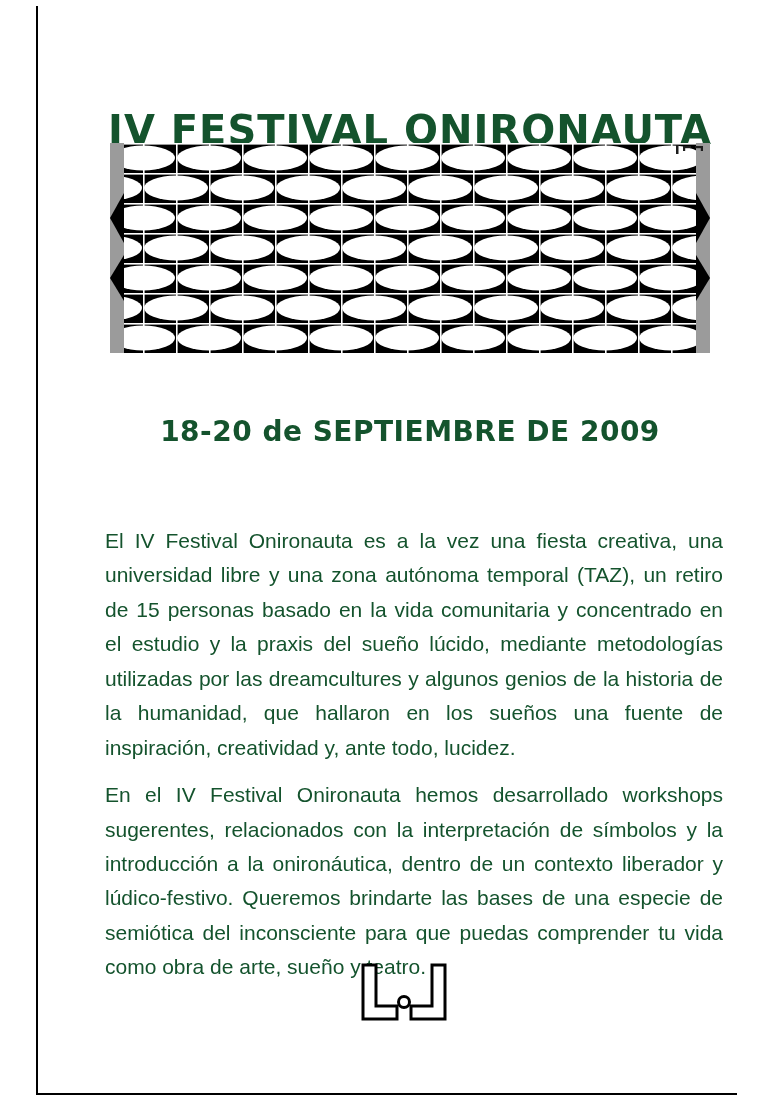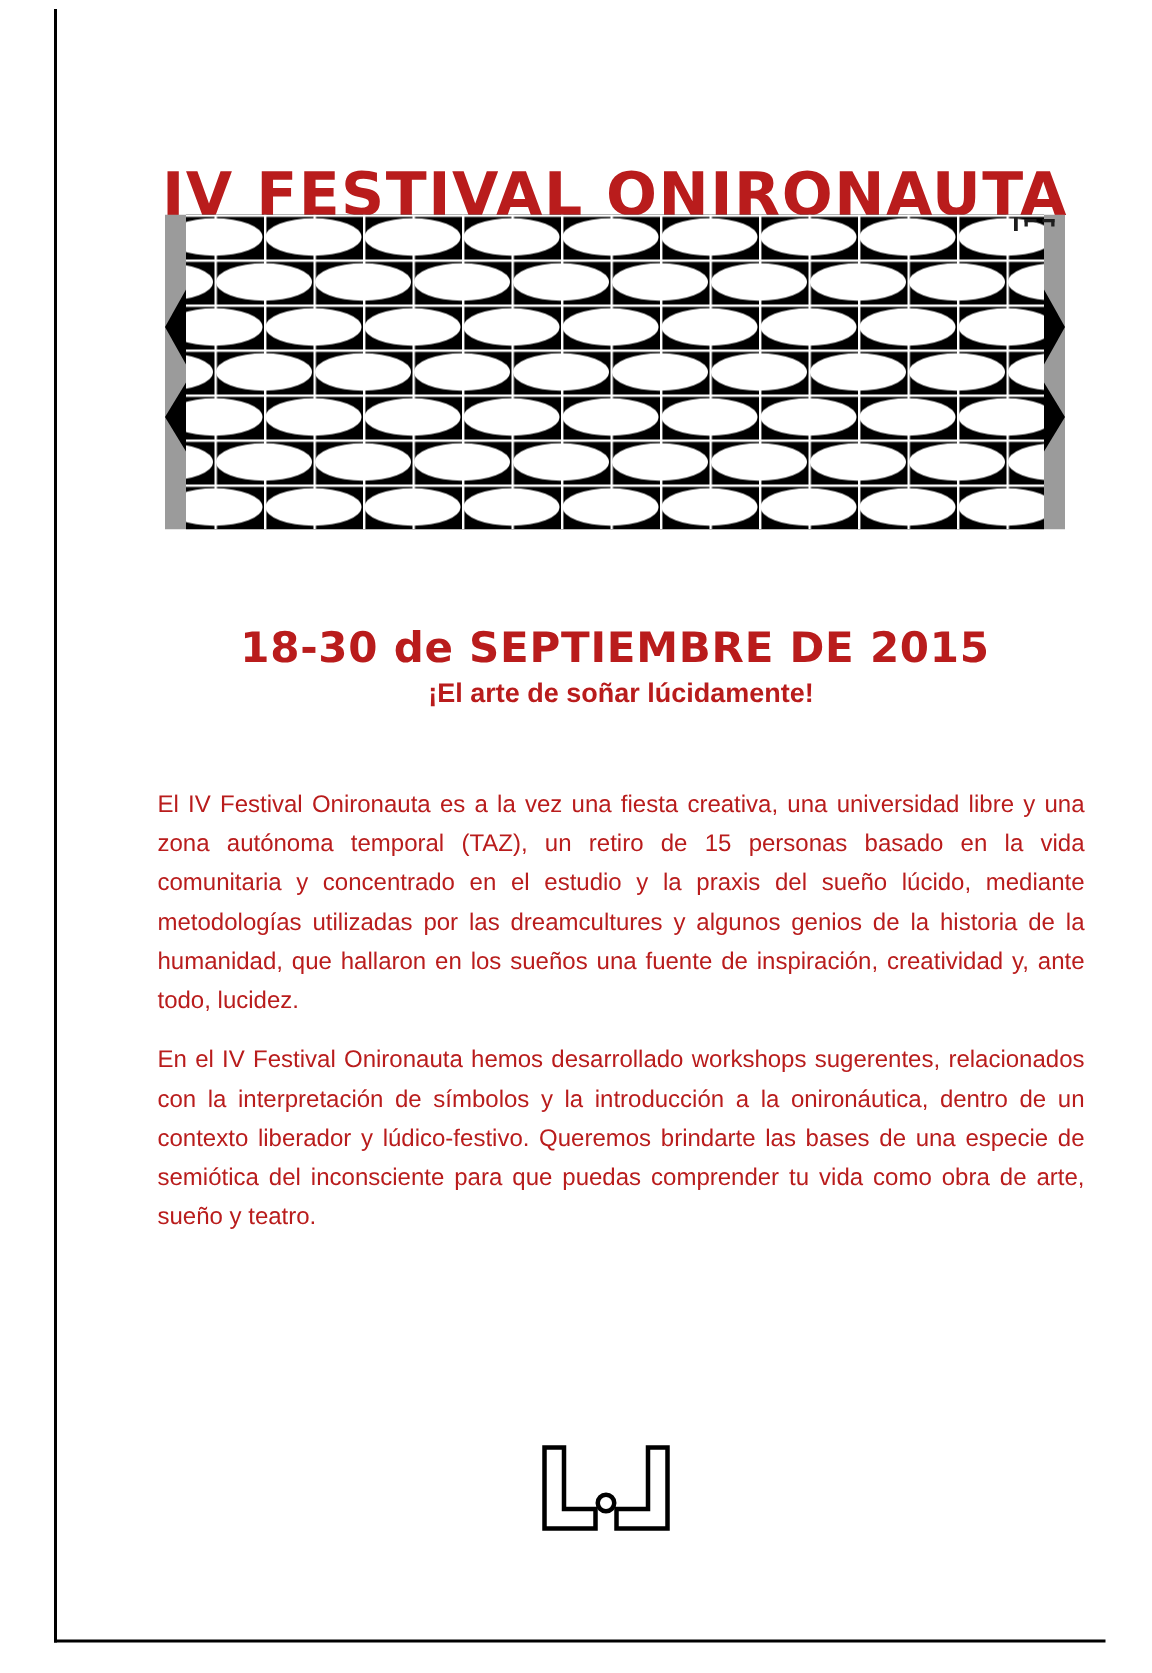--- a/index.html
+++ b/index.html
@@ -2,21 +2,21 @@
 <html><head>
 <meta charset="utf-8">
 <style>
   html, body { margin: 0; padding: 0; background: #ffffff; }
   .page {
     position: relative;
     width: 768px;
     height: 1115px;
     background: #ffffff;
     font-family: "Liberation Sans", sans-serif;
-    color: #b91c1c;
+    color: #14532d;
     overflow: hidden;
   }
   .border-left {
     position: absolute;
     left: 36px; top: 6px;
     width: 2px; height: 1089px;
     background: #000;
   }
   .border-bottom {
     position: absolute;
@@ -61,21 +61,21 @@
   }
   .tagline-1 { top: 452px; }
   .tagline-2 { top: 481px; }
   .body-text {
     position: absolute;
     left: 105px; top: 524px;
     width: 618px;
   }
   .body-text p {
     margin: 0 0 13px 0;
-    font-size: 16px;
+    font-size: 21px;
     line-height: 1.64;
     text-align: justify;
     font-weight: 500;
   }
   .logo {
     position: absolute;
     left: 354px; top: 958px;
     width: 100px; height: 72px;
     display: block;
   }
@@ -115,23 +115,22 @@
 
     <g fill="#1d1d1d">
       <rect x="566" y="2" width="2.5" height="9"></rect>
       <rect x="573" y="3" width="8" height="2.2"></rect>
       <rect x="573" y="3" width="2.2" height="5"></rect>
       <rect x="585" y="3" width="8" height="2.2"></rect>
       <rect x="590.8" y="3" width="2.2" height="5"></rect>
     </g>
   </svg>
 
-  <h2 class="date-line">18-30 de SEPTIEMBRE DE 2015</h2>
+  <h2 class="date-line">18-20 de SEPTIEMBRE DE 2009</h2>
 
-  <div class="tagline tagline-1">¡El arte de soñar lúcidamente!</div>
 
   <div class="body-text">
     <p>El IV Festival Onironauta es a la vez una fiesta creativa, una universidad libre y una zona autónoma temporal (TAZ), un retiro de 15 personas basado en la vida comunitaria y concentrado en el estudio y la praxis del sueño lúcido, mediante metodologías utilizadas por las dreamcultures y algunos genios de la historia de la humanidad, que hallaron en los sueños una fuente de inspiración, creatividad y, ante todo, lucidez.</p>
     <p>En el IV Festival Onironauta hemos desarrollado workshops sugerentes, relacionados con la interpretación de símbolos y la introducción a la onironáutica, dentro de un contexto liberador y lúdico-festivo. Queremos brindarte las bases de una especie de semiótica del inconsciente para que puedas comprender tu vida como obra de arte, sueño y teatro.</p>
   </div>
 
   <svg class="logo" viewBox="0 0 100 70" xmlns="http://www.w3.org/2000/svg">
     <g fill="#ffffff" stroke="#000000" stroke-width="3" stroke-linejoin="miter">
       <path d="M 9,6 h 13 v 41 h 21 v 13 h -34 z"></path>
       <path d="M 91,6 h -13 v 41 h -21 v 13 h 34 z"></path>

